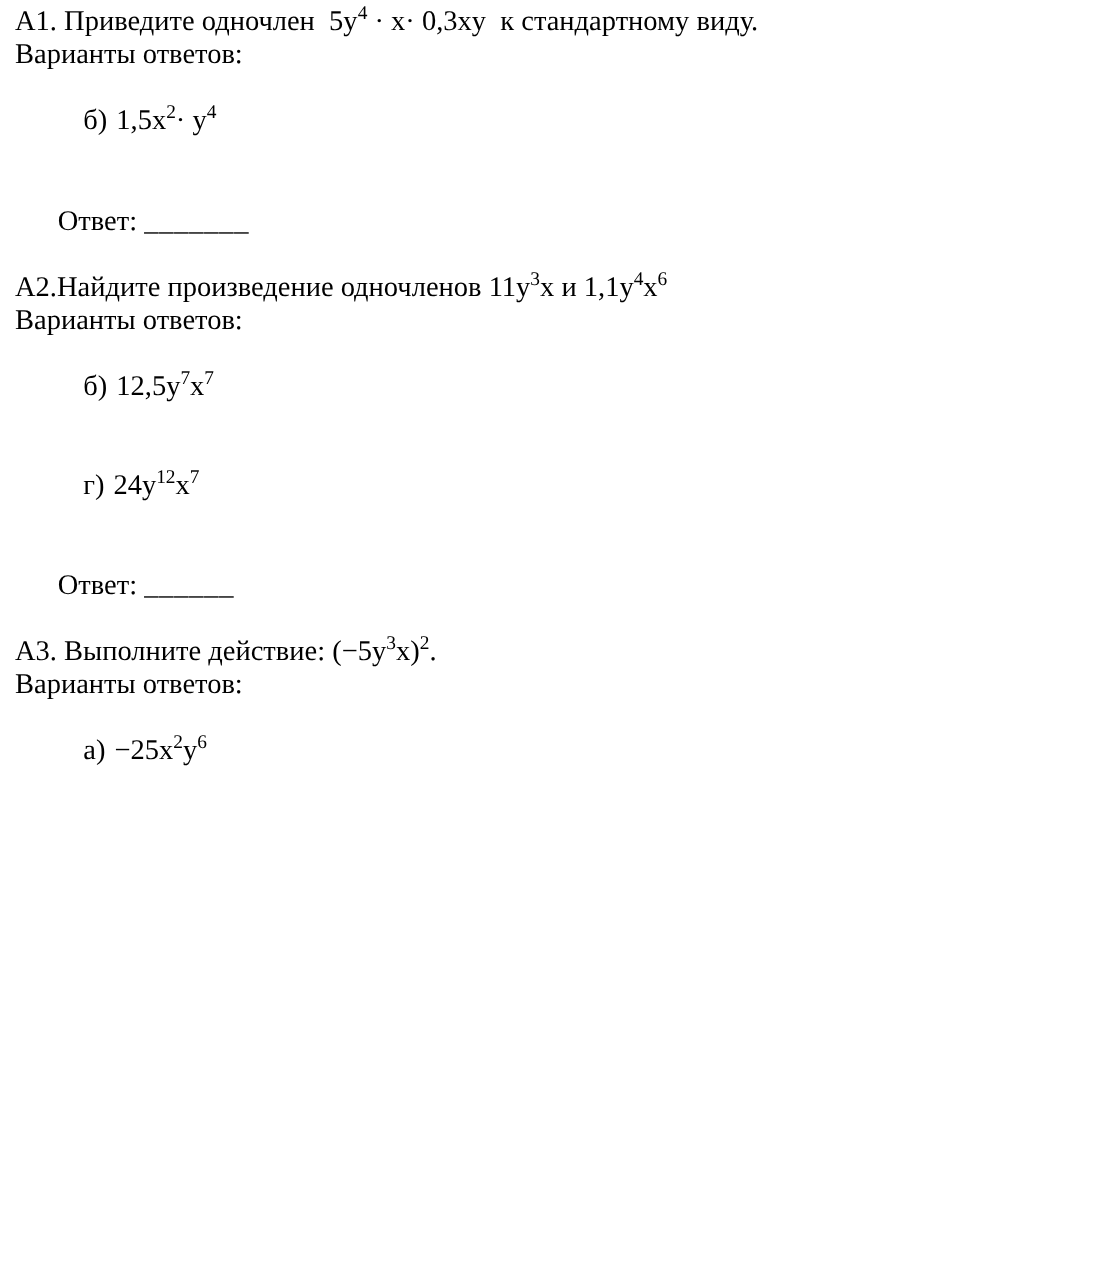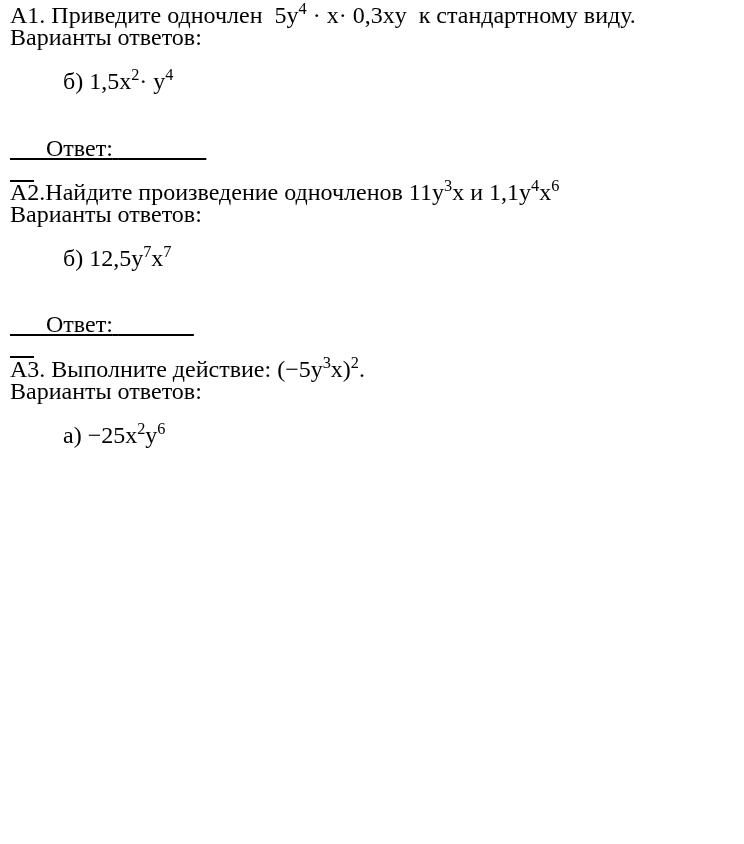--- a/index.html
+++ b/index.html
@@ -3,36 +3,36 @@
 <meta charset="utf-8">
 <style>
   html, body { margin: 0; padding: 0; background: #ffffff; }
   .page {
     width: 744px;
     height: 844px;
     box-sizing: border-box;
     background: #ffffff;
     color: #000000;
     font-family: "Liberation Serif", "DejaVu Serif", serif;
-    font-size: 24px;
+    font-size: 19px;
     padding: 4px 8px 0 10px;
     overflow: hidden;
   }
   .line {
     line-height: 22.1px;
     white-space: pre-wrap;
   }
   sup {
     font-size: 0.68em;
     line-height: 0;
     vertical-align: super;
   }
   .option { padding-left: 17px; }
   .opt-label { margin-right: 6px; }
-  .answer-row { line-height: 22.1px; white-space: pre-wrap; text-decoration: underline; }
+  .answer-row { line-height: 22.1px; white-space: pre-wrap; }
   .blank { letter-spacing: 0.5px; }
 </style>
 </head>
 <body>
 
 <div class="page">
 
   <div>
     <div class="line">А1. Приведите одночлен  5y<sup>4</sup> · x· 0,3xy  к стандартному виду.</div>
     <div class="line">Варианты ответов:</div>
@@ -43,20 +43,23 @@
       <span>Ответ:</span> <span class="blank">_______</span>
     </div>
   </div>
 
   <div>
     <div class="line">А2.Найдите произведение одночленов 11y<sup>3</sup>x и 1,1y<sup>4</sup>x<sup>6</sup></div>
     <div class="line">Варианты ответов:</div>
     <div class="line option">
       <span class="opt-label">б)</span><span>12,5y<sup>7</sup>x<sup>7</sup></span>
     </div>
+    <div class="line option">
+      <span class="opt-label">г)</span><span>24y<sup>12</sup>x<sup>7</sup></span>
+    </div>
     <div class="answer-row">
       <span>Ответ:</span> <span class="blank">______</span>
     </div>
   </div>
 
   <div>
     <div class="line">А3. Выполните действие: (−5y<sup>3</sup>x)<sup>2</sup>.</div>
     <div class="line">Варианты ответов:</div>
     <div class="line option">
       <span class="opt-label">а)</span><span>−25x<sup>2</sup>y<sup>6</sup></span>

